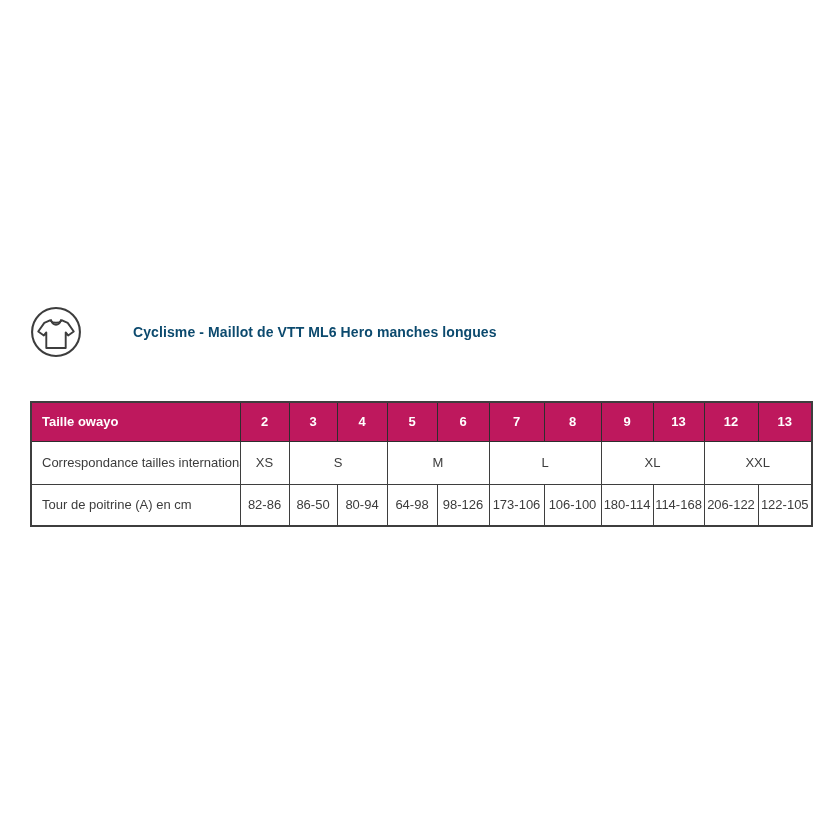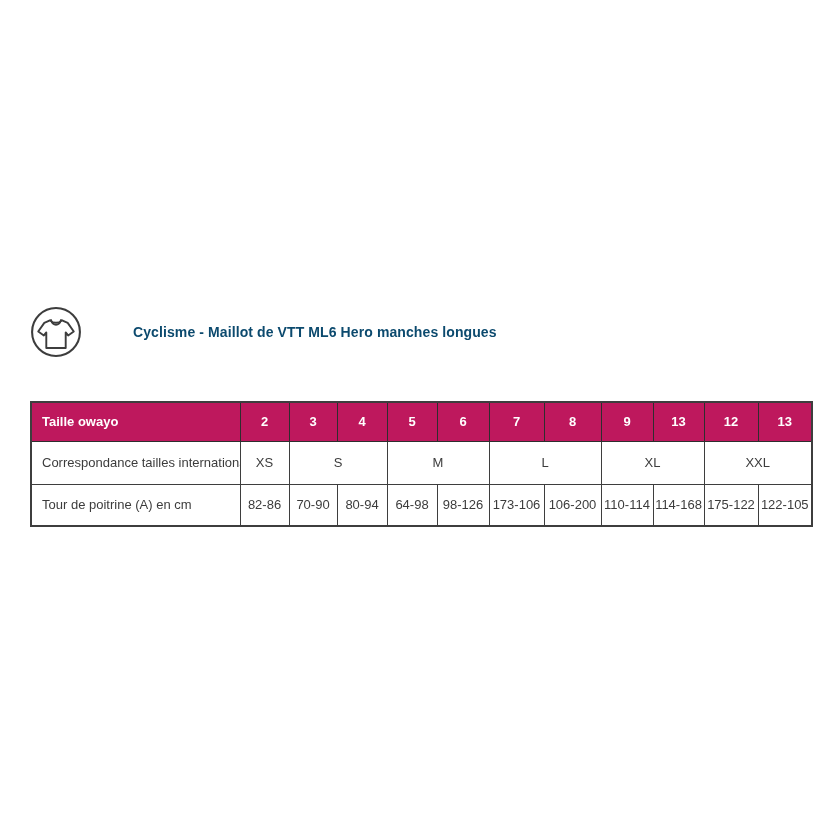--- a/index.html
+++ b/index.html
@@ -122,27 +122,27 @@
         <td colspan="1">XS</td>
         <td colspan="2">S</td>
         <td colspan="2">M</td>
         <td colspan="2">L</td>
         <td colspan="2">XL</td>
         <td colspan="2">XXL</td>
       </tr>
       <tr class="row-chest">
         <td class="label-cell">Tour de poitrine (A) en cm</td>
         <td>82-86</td>
-        <td>70-90</td>
+        <td>86-50</td>
         <td>80-94</td>
         <td>64-98</td>
         <td>98-126</td>
         <td>173-106</td>
-        <td>106-200</td>
-        <td>110-114</td>
+        <td>106-100</td>
+        <td>180-114</td>
         <td>114-168</td>
-        <td>175-122</td>
+        <td>206-122</td>
         <td>122-105</td>
       </tr>
     </tbody>
   </table>
 
 </div>
 
 </body></html>

